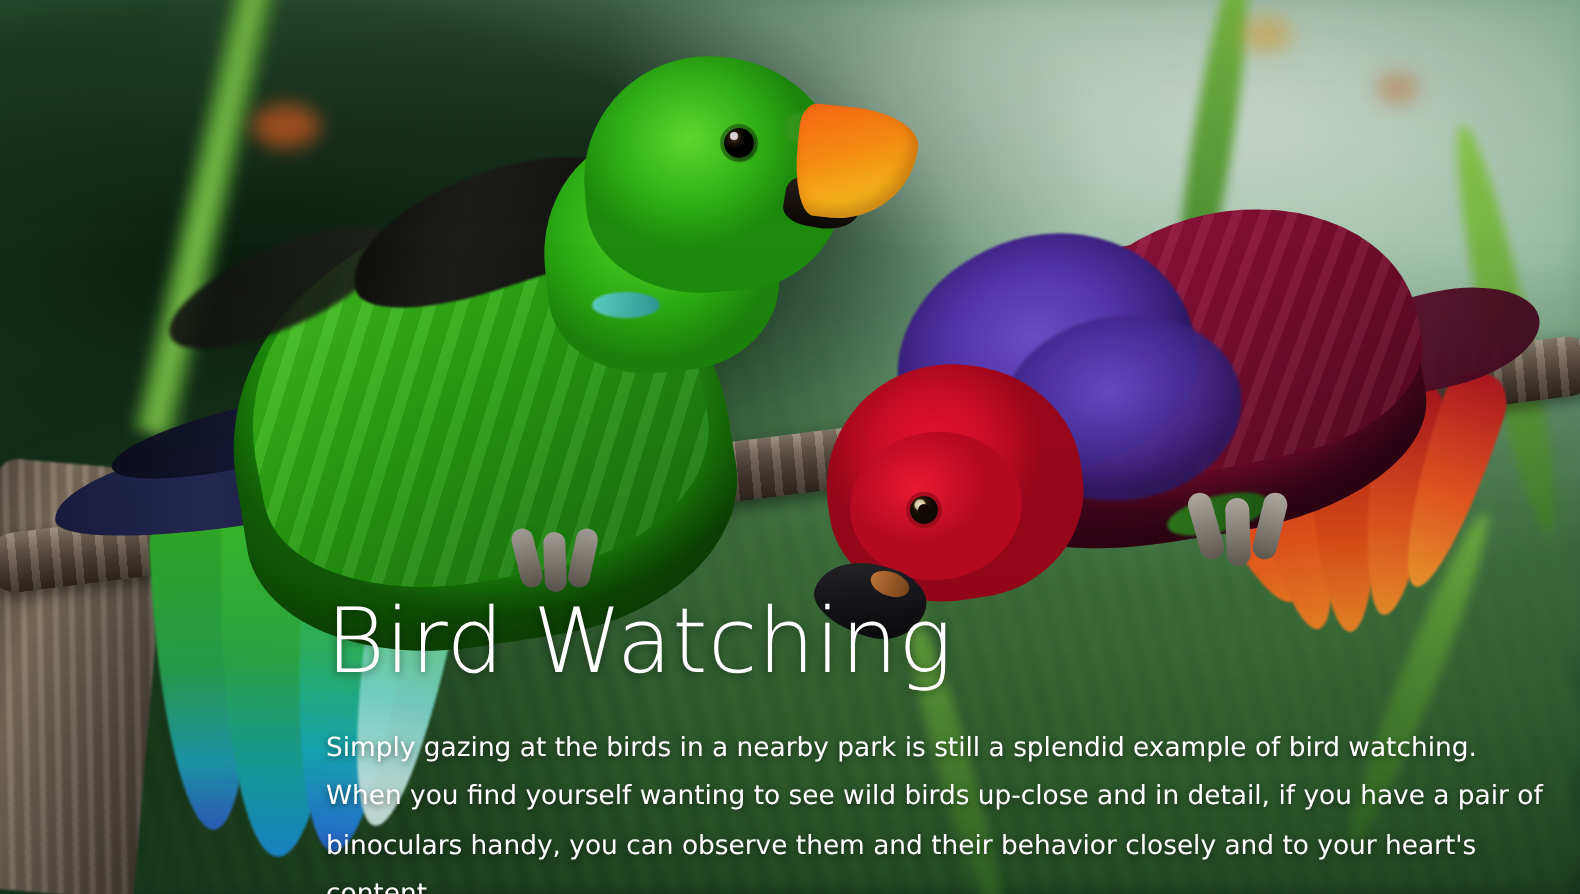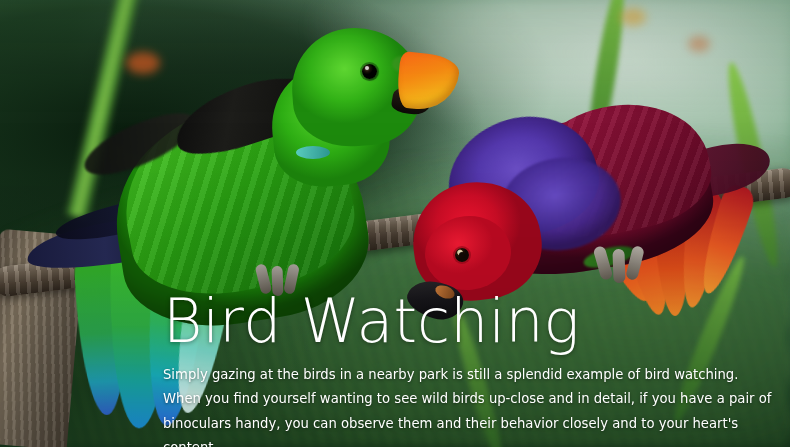--- a/index.html
+++ b/index.html
@@ -314,21 +314,21 @@
 
   
   .caption{
     position:absolute;left:163px;top:296px;width:616px;
     z-index:40;
   }
   .caption h1{
     margin:0;
     font-family:"DejaVu Sans","Liberation Sans",sans-serif;
     font-weight:300;
-    font-size:60px;
+    font-size:45px;
     line-height:50px;
     letter-spacing:.2px;
     color:#ffffff;
     text-shadow:0 1px 4px rgba(0,0,0,.45);
   }
   .caption p{
     margin:17px 0 0 0;
     font-family:"DejaVu Sans","Liberation Sans",sans-serif;
     font-weight:400;
     font-size:13.2px;

